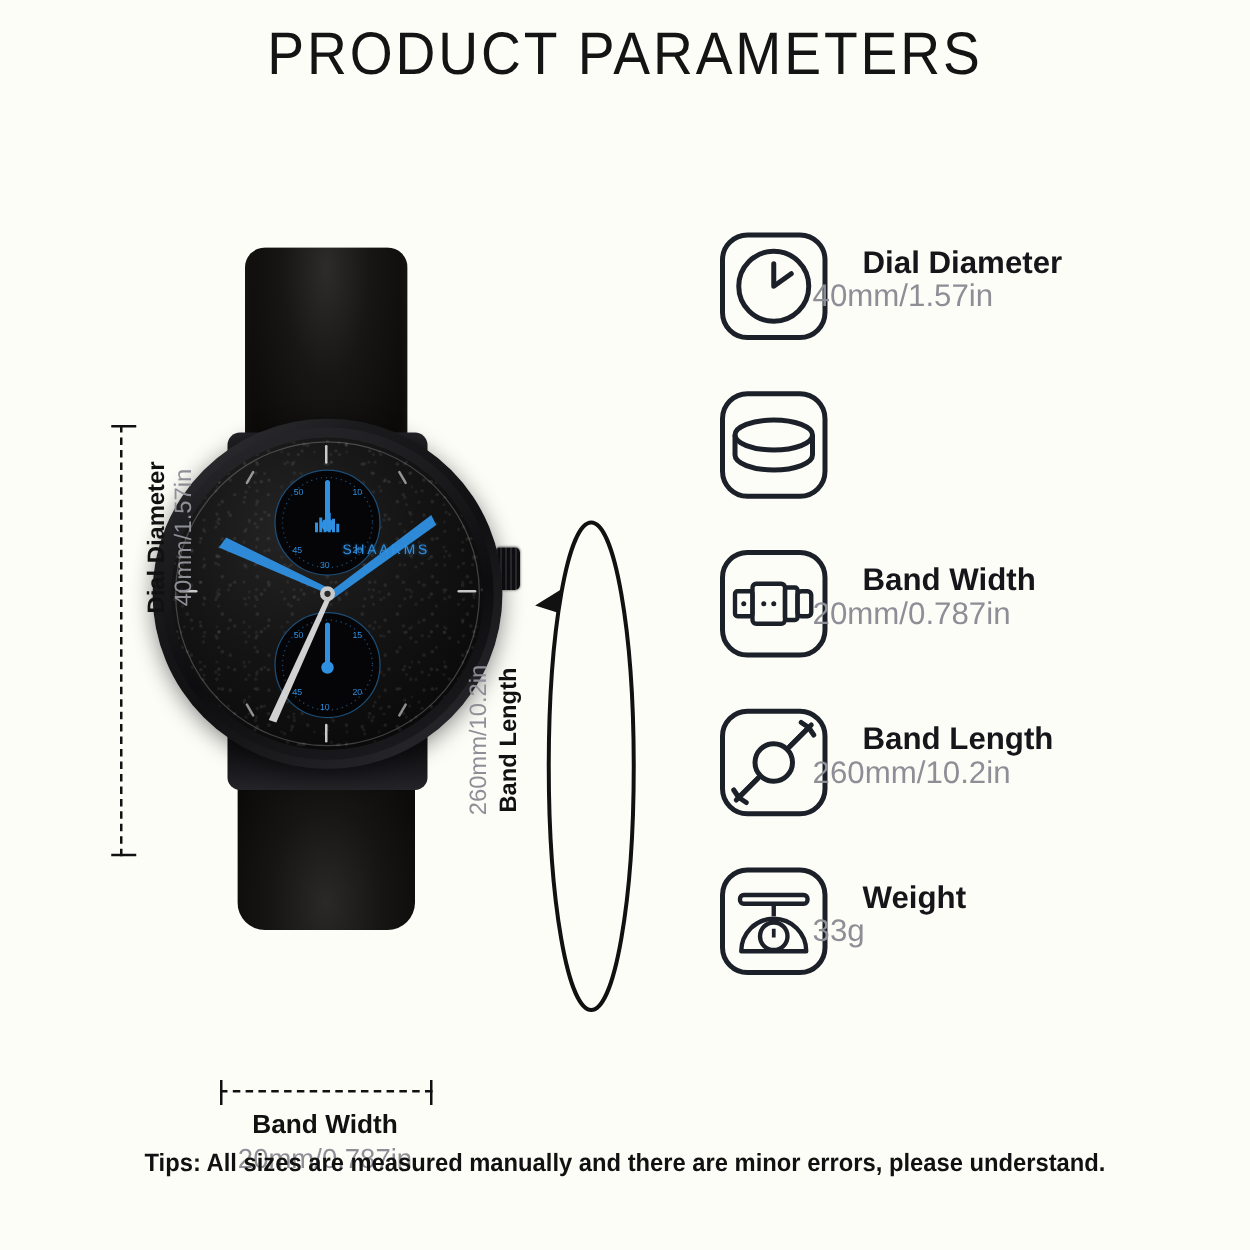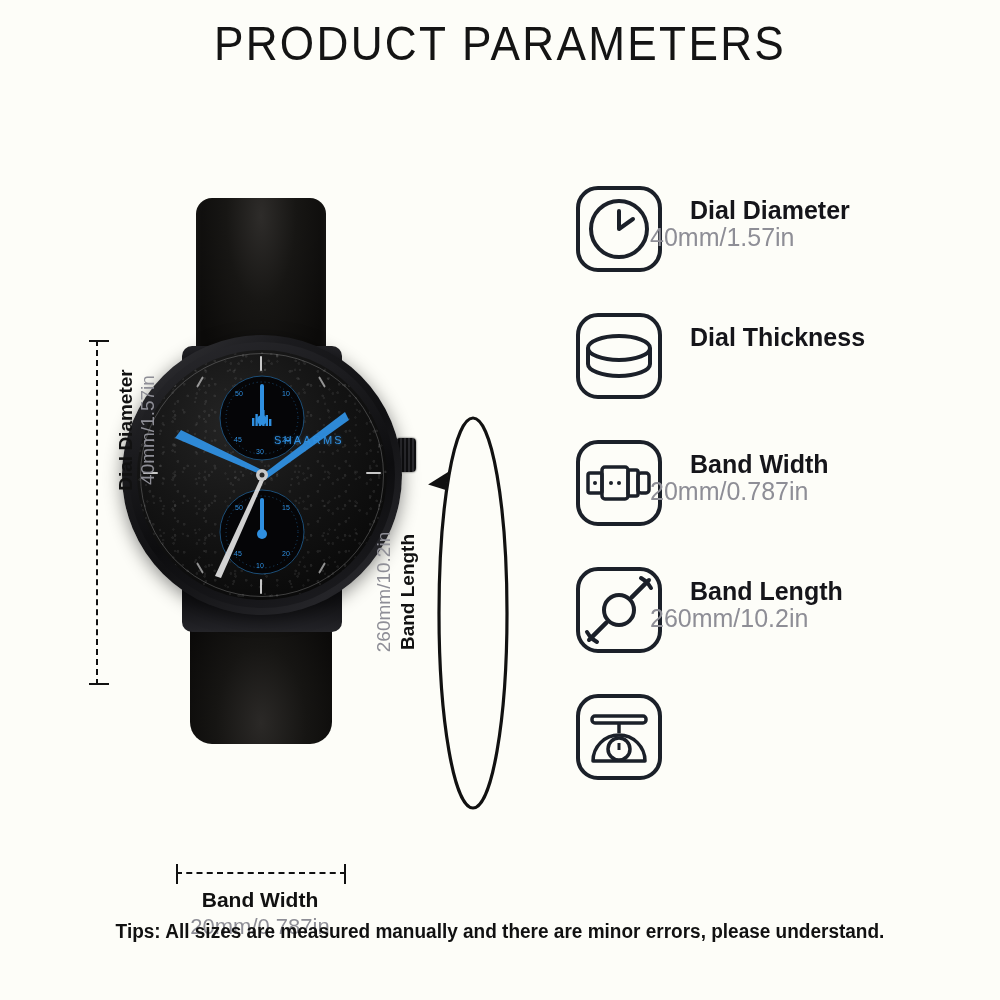--- a/index.html
+++ b/index.html
@@ -294,21 +294,20 @@
       </div>
     </div>
 
     <div class="spec-row">
       <svg class="spec-icon" viewBox="0 0 88 88">
         <rect x="3" y="3" width="82" height="82" rx="20" fill="none" stroke="#1b2029" stroke-width="4"></rect>
         <ellipse cx="44" cy="36" rx="31" ry="12" fill="none" stroke="#1b2029" stroke-width="4"></ellipse>
         <path d="M13 36 L13 52 A31 12 0 0 0 75 52 L75 36" fill="none" stroke="#1b2029" stroke-width="4"></path>
       </svg>
       <div class="spec-text">
-        <div class="spec-name">Dial Thickness</div>
       </div>
     </div>
 
     <div class="spec-row">
       <svg class="spec-icon" viewBox="0 0 88 88">
         <rect x="3" y="3" width="82" height="82" rx="20" fill="none" stroke="#1b2029" stroke-width="4"></rect>
         <rect x="13" y="34" width="14" height="20" rx="2" fill="none" stroke="#1b2029" stroke-width="3.5"></rect>
         <rect x="27" y="28" width="26" height="32" rx="3" fill="none" stroke="#1b2029" stroke-width="3.5"></rect>
         <rect x="53" y="31" width="10" height="26" rx="2" fill="none" stroke="#1b2029" stroke-width="3.5"></rect>
         <rect x="63" y="34" width="11" height="20" rx="3" fill="none" stroke="#1b2029" stroke-width="3.5"></rect>
@@ -339,17 +338,21 @@
 
     <div class="spec-row">
       <svg class="spec-icon" viewBox="0 0 88 88">
         <rect x="3" y="3" width="82" height="82" rx="20" fill="none" stroke="#1b2029" stroke-width="4"></rect>
         <rect x="17" y="23" width="54" height="7" rx="3" fill="none" stroke="#1b2029" stroke-width="3.5"></rect>
         <path d="M44 30 L44 40" stroke="#1b2029" stroke-width="3.5"></path>
         <path d="M18 68 A26 26 0 0 1 70 68 Z" fill="none" stroke="#1b2029" stroke-width="3.5" stroke-linejoin="round"></path>
         <circle cx="44" cy="56" r="11" fill="none" stroke="#1b2029" stroke-width="3.5"></circle>
         <path d="M44 50 L44 57" stroke="#1b2029" stroke-width="3"></path>
       </svg>
+      <div class="spec-text">
+        <div class="spec-name">Weight</div>
+        <div class="spec-val">33g</div>
+      </div>
     </div>
   </div>
 
   <div class="tips">Tips:  All sizes are measured manually and there are minor errors, please understand.</div>
 </div>
 
 </body></html>

